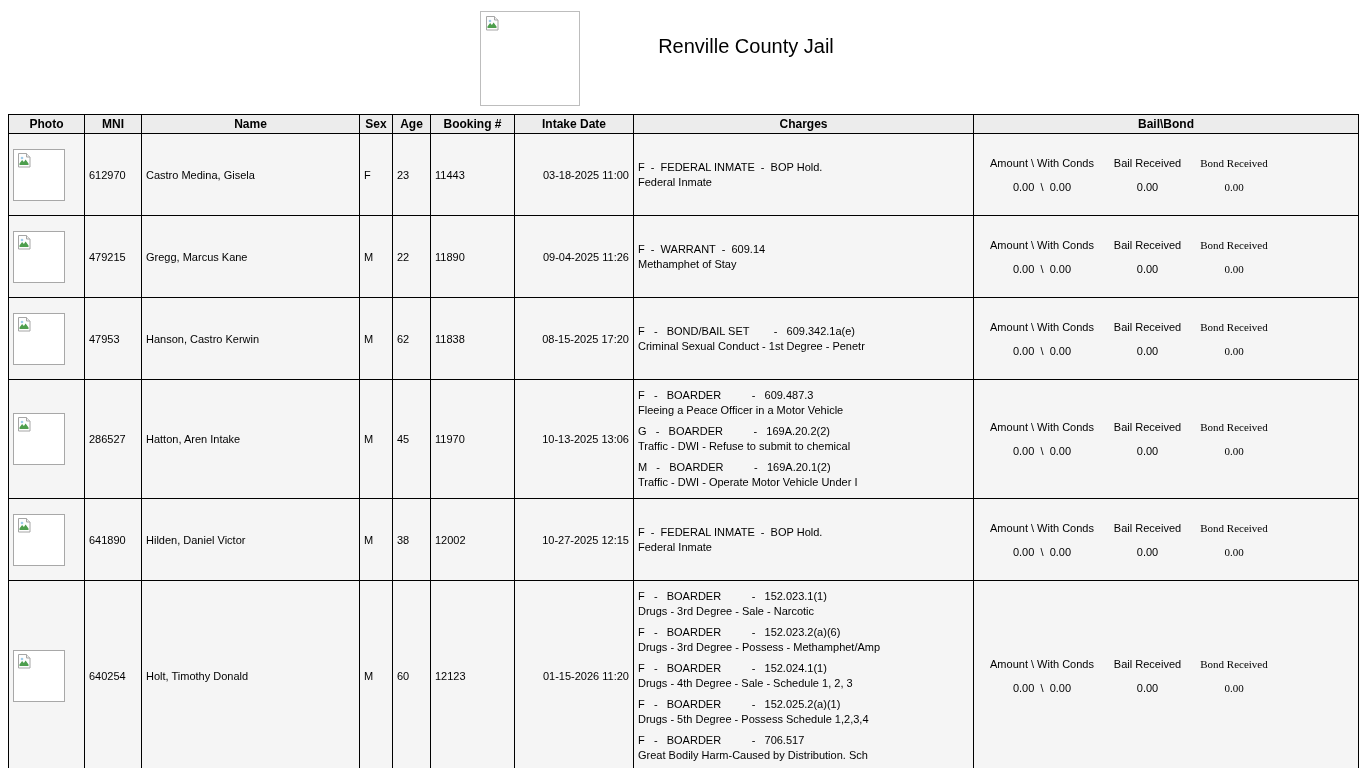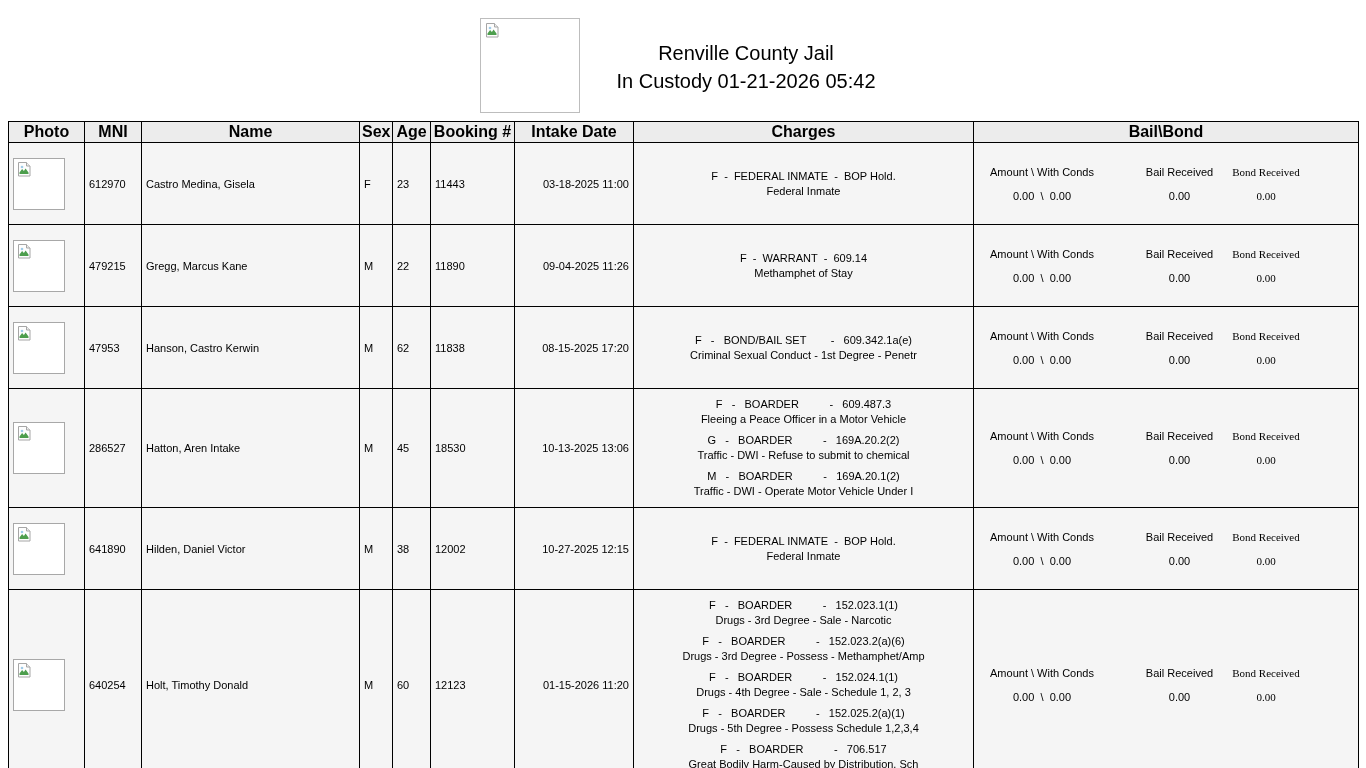--- a/index.html
+++ b/index.html
@@ -11,21 +11,21 @@
     overflow: hidden;
     font-family: "Liberation Sans", sans-serif;
     color: #000;
   }
 
   
   .report-header {
     display: flex;
     justify-content: center;
     align-items: flex-start;
-    padding-top: 18px;
+    padding-top: 11px;
     gap: 26px;
   }
   .img-placeholder {
     width: 98px;
     height: 93px;
     border: 1px solid #bdbdbd;
     background: #ffffff;
     position: relative;
     flex: 0 0 auto;
   }
@@ -49,37 +49,37 @@
     margin: 8px 0 0 8px;
     width: 1350px;
   }
   table.roster th,
   table.roster td {
     border: 1px solid #000;
     overflow: hidden;
   }
   table.roster th {
     background: #ececec;
-    font-size: 16px;
+    font-size: 12px;
     font-weight: bold;
     text-align: center;
     height: 16px;
     padding: 1px 2px;
   }
   table.roster td {
     background: #f5f5f5;
     font-size: 11px;
     vertical-align: middle;
     padding: 2px 4px;
     height: 77px; 
   }
   td.c-photo { padding: 2px 0 2px 3px; vertical-align: middle; }
   td.c-mni, td.c-name, td.c-sex, td.c-age, td.c-booking { padding-left: 6px; }
   td.c-intake { text-align: right; }
-  td.c-charges { padding: 3px 0 3px 8px; text-align: center; }
+  td.c-charges { padding: 3px 0 3px 8px; }
   td.c-bail { padding: 2px 0 2px 12px; text-align: center; }
 
   .photo-box {
     width: 50px;
     height: 50px;
     border: 1px solid #a8a8a8;
     background: #ffffff;
     position: relative;
   }
   .photo-box .broken-icon {
@@ -89,40 +89,39 @@
   }
 
   .charge { margin: 6px 0; }
   .charge-line1, .charge-line2 {
     line-height: 15px;
     white-space: pre-wrap;
   }
 
   .bail-grid { display: flex; }
   .bail-col-amount { width: 128px; }
-  .bail-col-bail   { width: 83px; margin-left: 32px;  }
+  .bail-col-bail   { width: 83px;  }
   .bail-col-bond   { width: 90px; font-family: Liberation Serif, serif;  }
   .bail-label { line-height: 14px; white-space: pre-wrap; }
   .bail-value { margin-top: 10px; line-height: 14px; white-space: pre-wrap; }
 </style>
 </head>
 <body>
 
 <div class="report-header">
   <div class="img-placeholder">
     <svg class="broken-icon" width="17" height="17" viewBox="0 0 17 17">
       <path d="M2.5 1.5 h8 l3.5 3.5 v10 h-11.5 z" fill="#fdfdfd" stroke="#a6a6a6"></path>
       <path d="M10.5 1.5 v3.5 h3.5" fill="#eeeeee" stroke="#a6a6a6"></path>
       <path d="M3.5 11.5 l2.6-3.6 1.8 2.1 1.7-2.6 2.9 4.1 v1.5 h-9 z" fill="#4d9e4d"></path>
       <circle cx="6" cy="6" r="1.3" fill="#9fcbe8"></circle>
     </svg>
   </div>
   <div class="titles">
     <div>Renville County Jail</div>
-    <div>In Custody 01-21-2026 05:42</div>
   </div>
 </div>
 
 <table class="roster">
   <colgroup>
     <col style="width:76px">
       <col style="width:57px">
       <col style="width:218px">
     <col style="width:33px">
       <col style="width:38px">
@@ -282,21 +281,21 @@
           <path d="M10.5 1.5 v3.5 h3.5" fill="#eeeeee" stroke="#a6a6a6"></path>
           <path d="M3.5 11.5 l2.6-3.6 1.8 2.1 1.7-2.6 2.9 4.1 v1.5 h-9 z" fill="#4d9e4d"></path>
           <circle cx="6" cy="6" r="1.3" fill="#9fcbe8"></circle>
         </svg>
       </div>
     </td>
     <td class="c-mni">286527</td>
     <td class="c-name">Hatton, Aren Intake</td>
     <td class="c-sex">M</td>
     <td class="c-age">45</td>
-    <td class="c-booking">18530</td>
+    <td class="c-booking">11970</td>
     <td class="c-intake">10-13-2025 13:06</td>
     <td class="c-charges">
       <div class="charges-list">
             <div class="charge">
               <div class="charge-line1">F   -   BOARDER          -   609.487.3</div>
               <div class="charge-line2">Fleeing a Peace Officer in a Motor Vehicle</div>
             </div>
             <div class="charge">
               <div class="charge-line1">G   -   BOARDER          -   169A.20.2(2)</div>
               <div class="charge-line2">Traffic - DWI - Refuse to submit to chemical</div>

